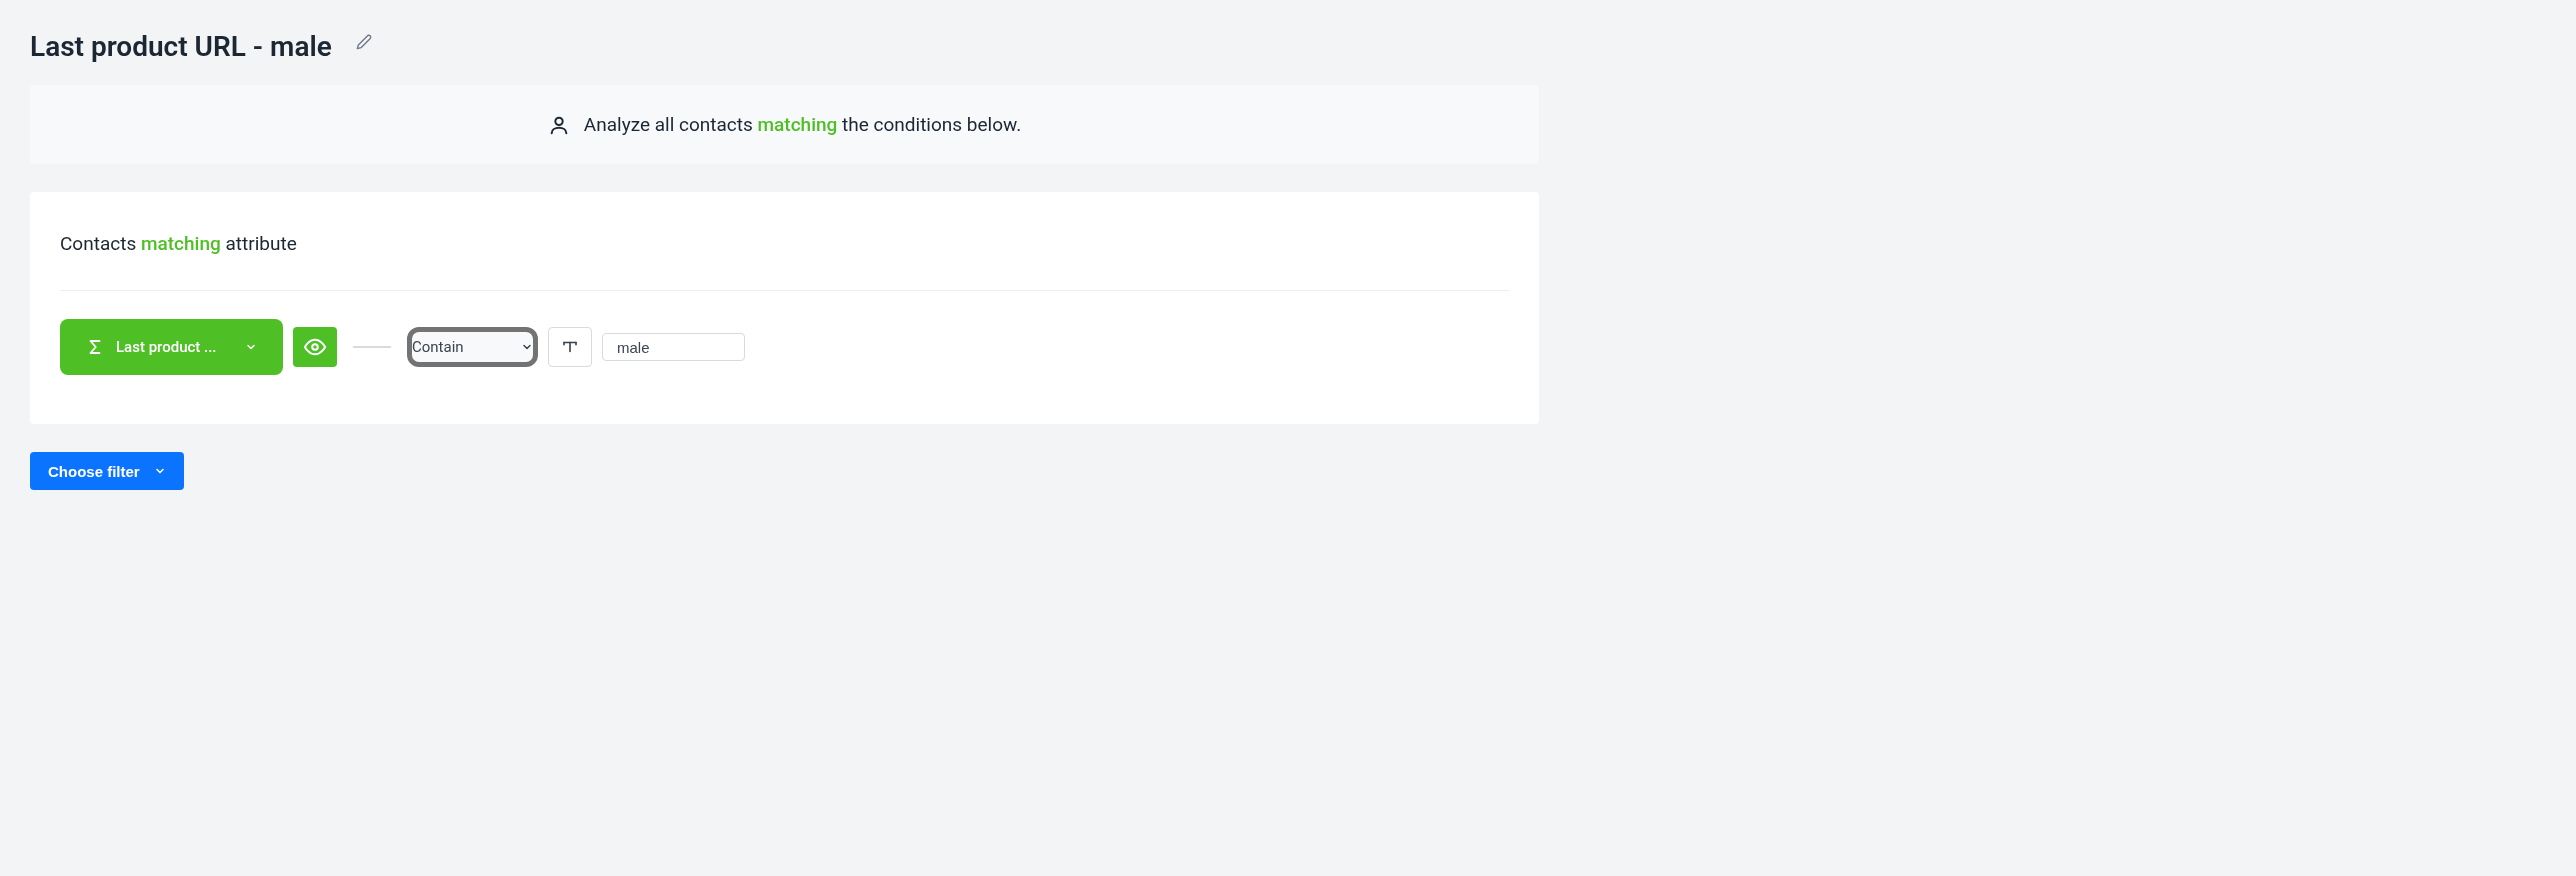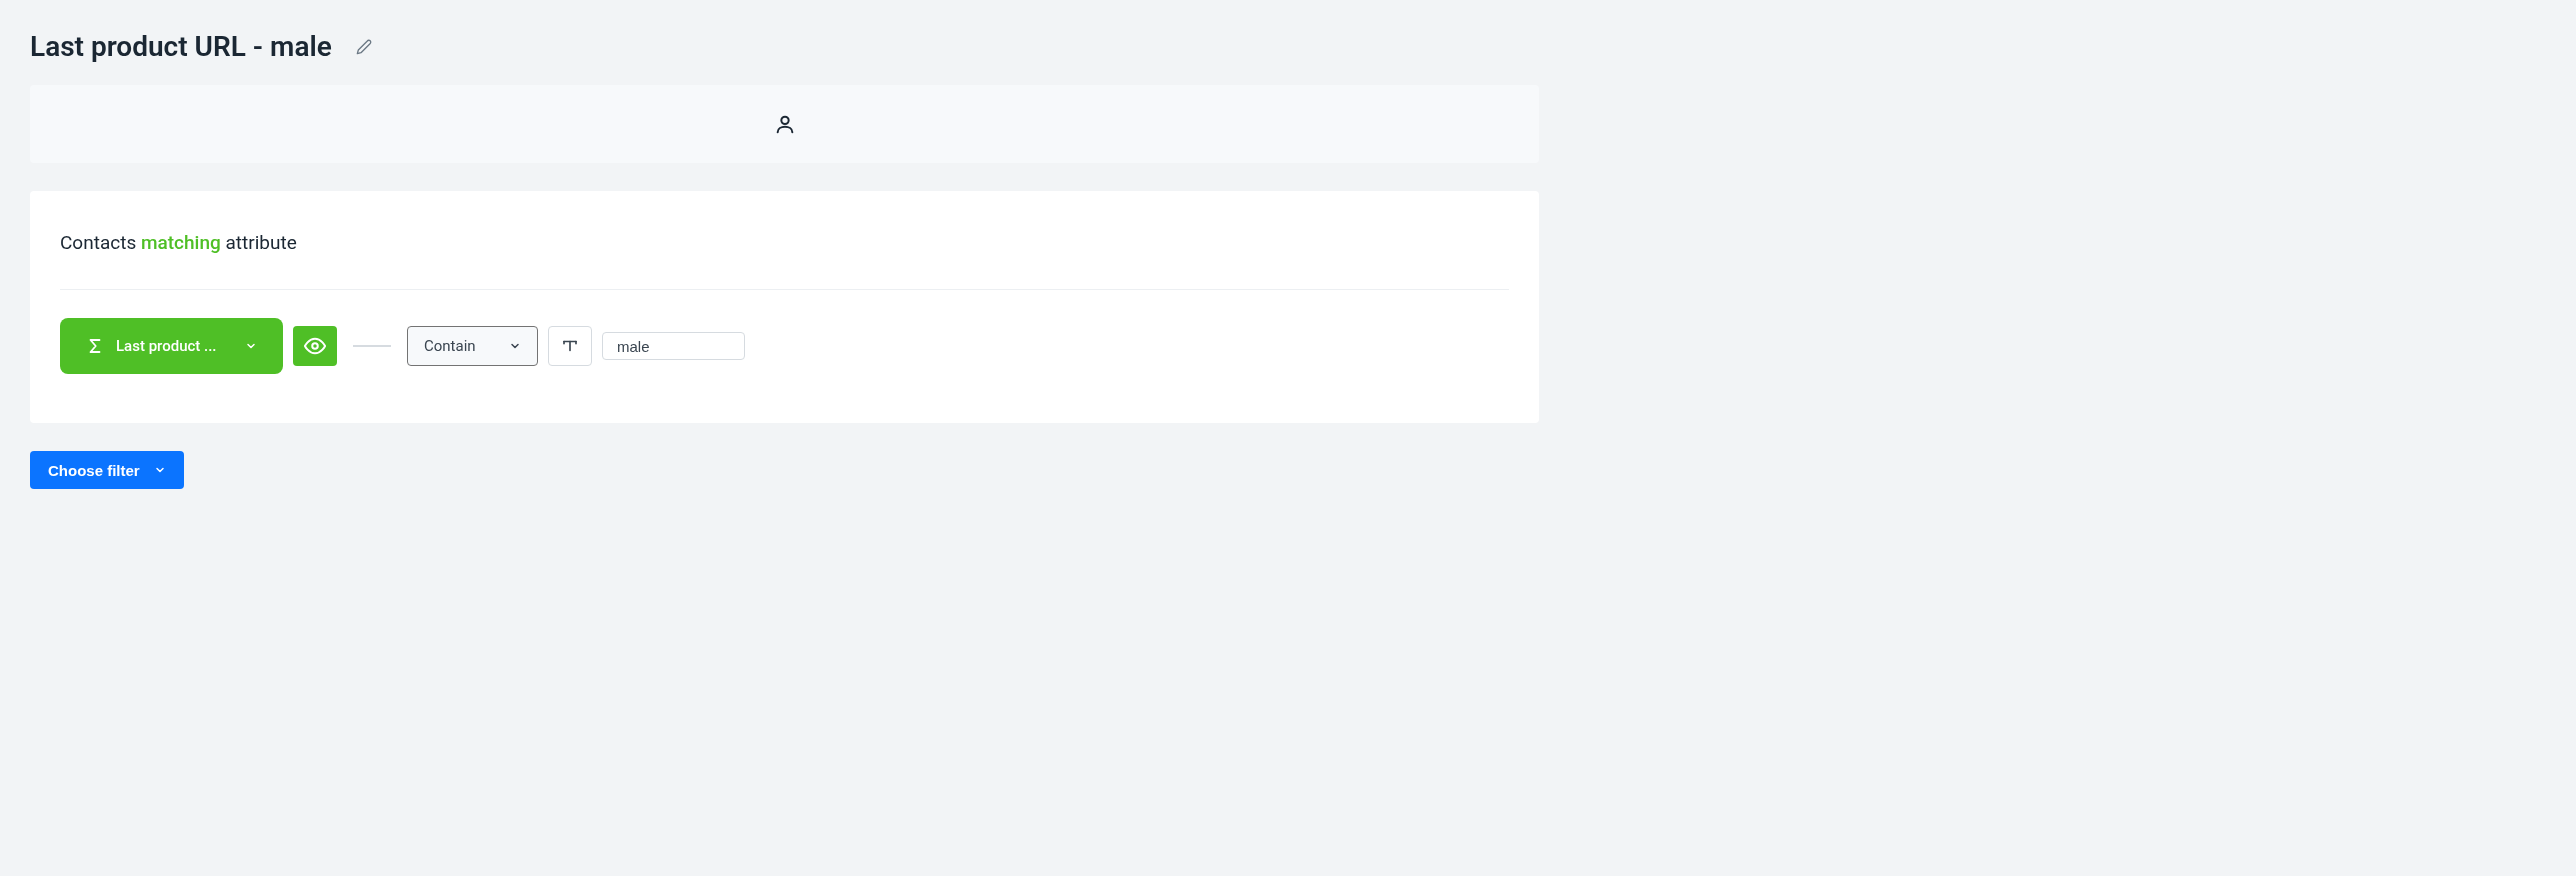--- a/index.html
+++ b/index.html
@@ -9,21 +9,20 @@
     color: #1b2733;
     width: 2576px;
     height: 876px;
     padding: 30px;
   }
   .page-inner {
     width: 1509px;
   }
   .title-row {
     display: flex;
-    align-items: center;
     gap: 20px;
     margin-bottom: 22px;
   }
   .page-title {
     font-size: 28px;
     font-weight: 600;
     color: #1b2733;
   }
   .edit-btn {
     width: 24px; height: 24px;
@@ -93,26 +92,26 @@
     cursor: pointer;
   }
   .connector {
     width: 38px;
     height: 2px;
     background: #d6dbe0;
     margin: 0 6px;
   }
   .select-box {
     background: #f7f9fb;
-    border: 1px solid #737373;
-    border-radius: 4px;
+    border: 5px solid #737373;
+    border-radius: 12px;
     height: 40px;
     display: flex;
     align-items: center;
-    padding: 0 16px;
+    padding: 0 0;
     gap: 14px;
     font-size: 15px;
     color: #3a4550;
     cursor: pointer;
     min-width: 131px;
   }
   .select-box .label { flex: 1; }
   .type-box {
     background: #fff;
     border: 1px solid #d6dbe0;
@@ -163,20 +162,27 @@
           <path d="M17 3a2.85 2.85 0 1 1 4 4L7.5 20.5 2 22l1.5-5.5L17 3z"></path>
         </svg>
     </div>
   </div>
 
   <div class="banner">
     <svg width="22" height="22" viewBox="0 0 24 24" fill="none" stroke="#1b2733" stroke-width="2.2" stroke-linecap="round" stroke-linejoin="round">
         <circle cx="12" cy="8" r="4"></circle>
         <path d="M4 21c0-4 4-6 8-6s8 2 8 6"></path>
       </svg>
+    <span>
+      <span>Analyze all contacts</span>
+      <span> </span>
+      <span class="match-green">matching</span>
+      <span> </span>
+      <span>the conditions below.</span>
+    </span>
   </div>
 
   <div class="card">
     <div class="card-title">
       <span>Contacts</span>
       <span> </span>
       <span class="match-green">matching</span>
       <span> </span>
       <span>attribute</span>
     </div>

